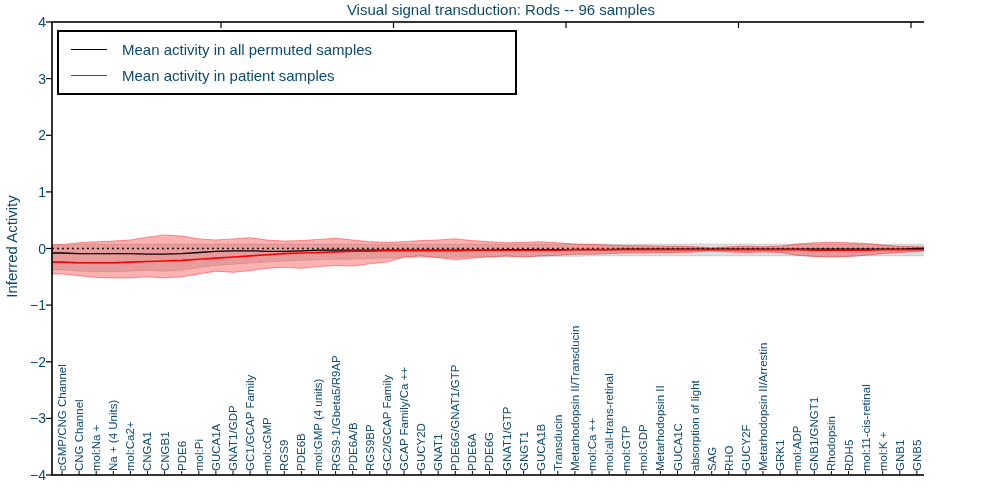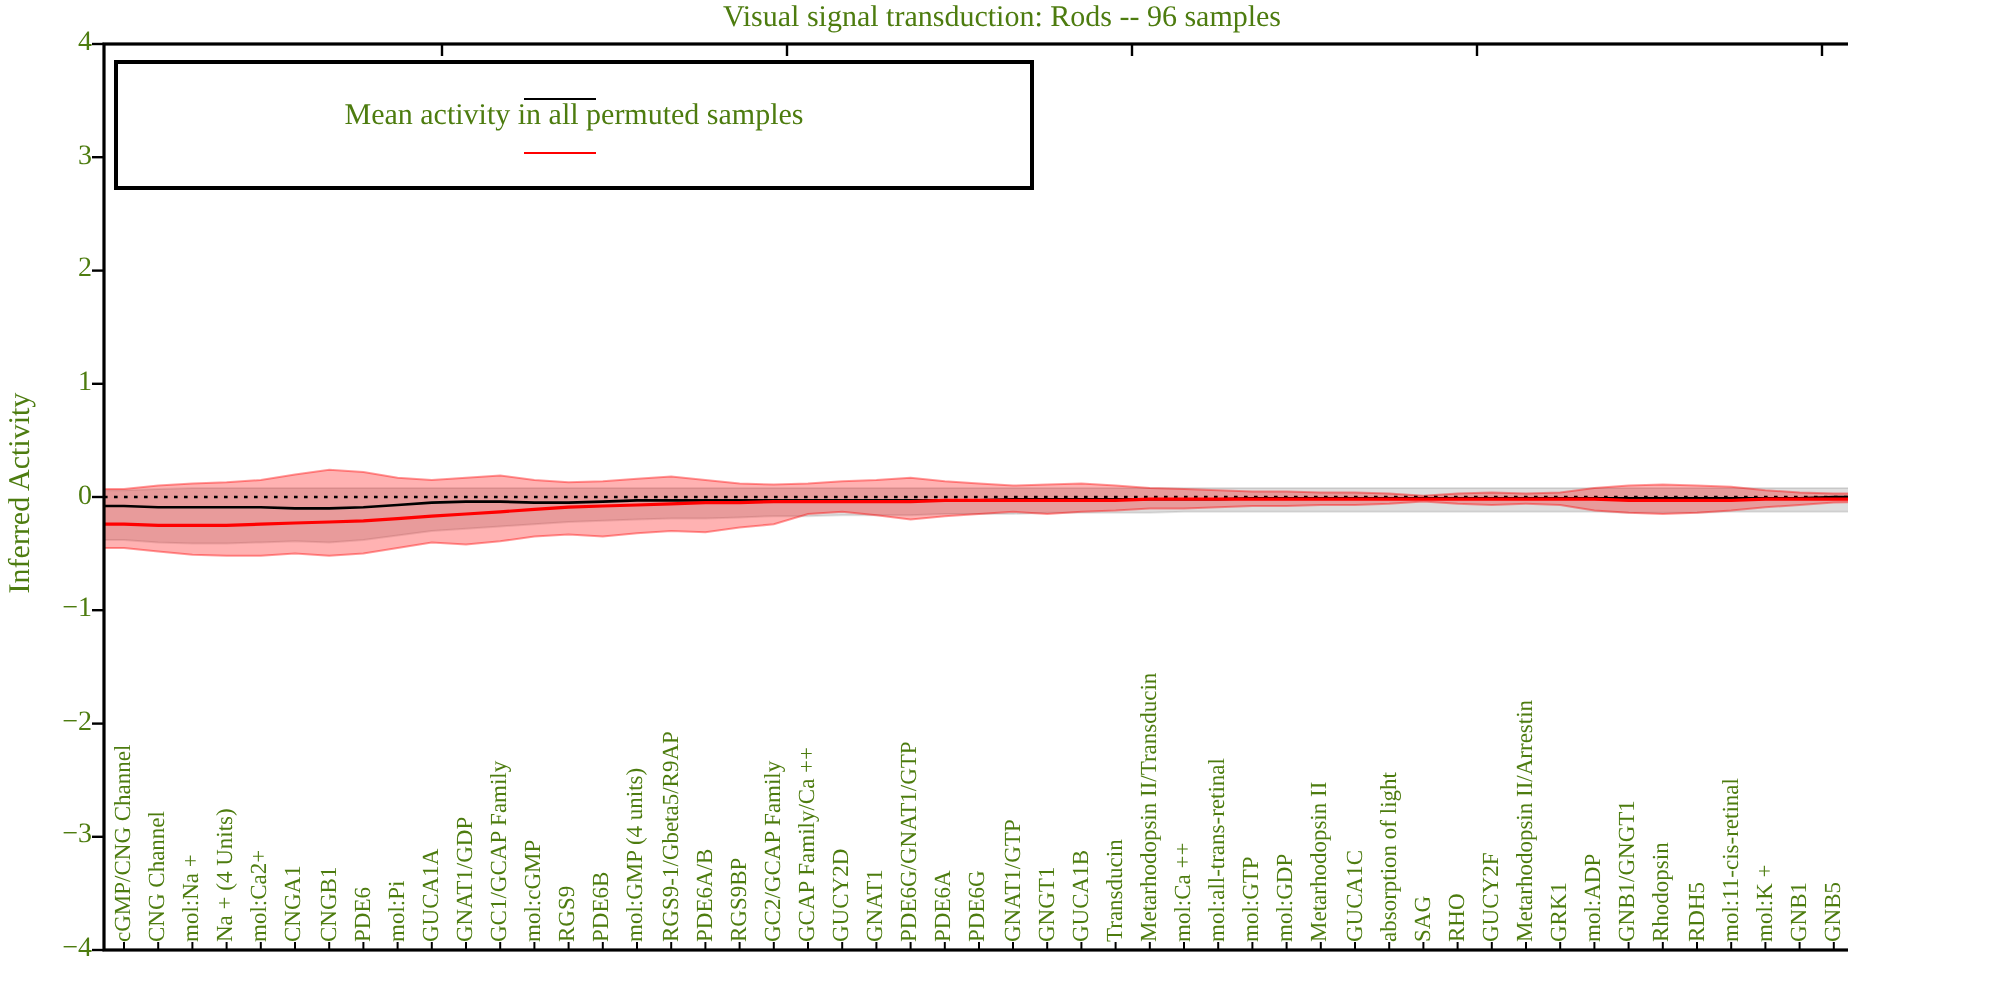--- a/index.html
+++ b/index.html
@@ -1,31 +1,31 @@
 <!DOCTYPE html>
 <html><head>
 <meta charset="utf-8">
 <style>
   html,body{margin:0;padding:0;background:#fff;}
   .fig{position:relative;width:924px;height:500px;background:#ffffff;
-       font-family:Liberation Serif, serif;color:#4d7c0f;overflow:hidden;}
+       font-family:Liberation Sans, sans-serif;color:#0c4a6e;overflow:hidden;}
   .title{position:absolute;left:52px;top:1px;width:898px;text-align:center;
          font-size:15px;white-space:nowrap;}
   .xlabel{position:absolute;left:52px;top:479px;width:898px;text-align:center;font-size:15px;}
   .ylabel{position:absolute;left:-69px;top:238px;width:160px;text-align:center;font-size:15px;
           transform:rotate(-90deg);transform-origin:center;}
   .plot{position:absolute;left:52px;top:22px;width:898px;height:453px;}
   #plot-svg{position:absolute;left:0;top:0;overflow:visible;}
   .ytick{position:absolute;width:34px;text-align:right;font-size:14px;height:18px;line-height:18px;}
   .xtick{position:absolute;font-size:11.5px;line-height:14px;white-space:nowrap;
          transform:rotate(-90deg);transform-origin:0 0;}
   .legend{position:absolute;left:57px;top:30px;width:460px;height:65px;background:#fff;
           border:2px solid #000;box-sizing:border-box;display:flex;flex-direction:column;
           justify-content:center;gap:9px;padding:2px 12px;}
-  .lrow{display:flex;align-items:center;flex-direction:column;}
+  .lrow{display:flex;align-items:center;}
   .lline{display:inline-block;width:36px;border-top:1.6px solid #000;margin-right:15px;flex:none;}
   .ltext{font-size:15px;white-space:nowrap;}
 </style>
 </head>
 <body>
 
 <div class="fig">
   <div class="title">Visual signal transduction: Rods -- 96 samples</div>
   <div class="ylabel">Inferred Activity</div>
 
@@ -181,15 +181,16 @@
       <div class="xtick" style="left: 927px; top: 471px;">SLC24A1</div>
     </div>
 
   <div class="legend">
     <div class="lrow">
       <span class="lline" id="lline0" style="border-top-color: rgb(0, 0, 0);"></span>
       <span class="ltext">Mean activity in all permuted samples</span>
     </div>
     <div class="lrow">
       <span class="lline" id="lline1" style="border-top-color: rgb(255, 0, 0);"></span>
+      <span class="ltext">Mean activity in patient samples</span>
     </div>
   </div>
 </div>
 
 </body></html>

